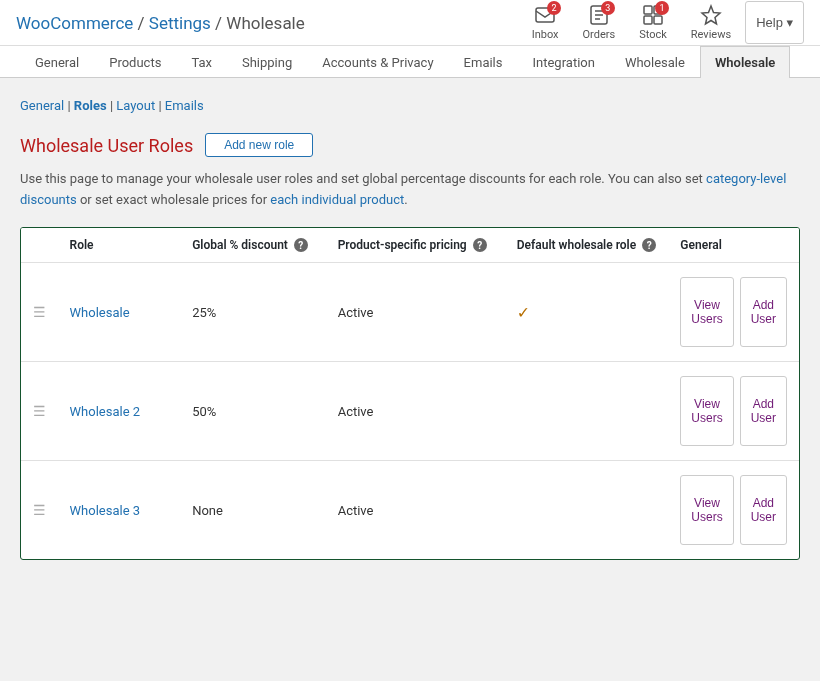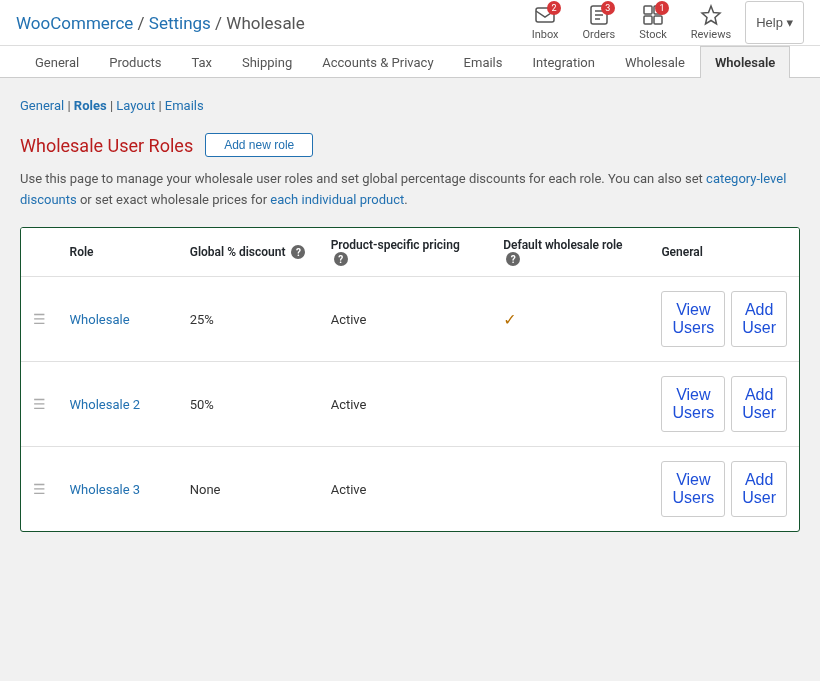--- a/index.html
+++ b/index.html
@@ -191,23 +191,23 @@
       color: #b76f00;
       font-size: 16px;
     }
     .action-btns {
       display: flex;
       gap: 6px;
     }
     .action-btn {
       background: #fff;
       border: 1px solid #ccc;
-      color: #1d4ed8;
-      padding: 9px 10px;
-      font-size: 16px;
+      color: #701a75;
+      padding: 20px 10px;
+      font-size: 12px;
       border-radius: 3px;
       cursor: pointer;
     }
     .help-icon {
       display: inline-flex;
       align-items: center;
       justify-content: center;
       width: 14px;
       height: 14px;
       background: #666;

